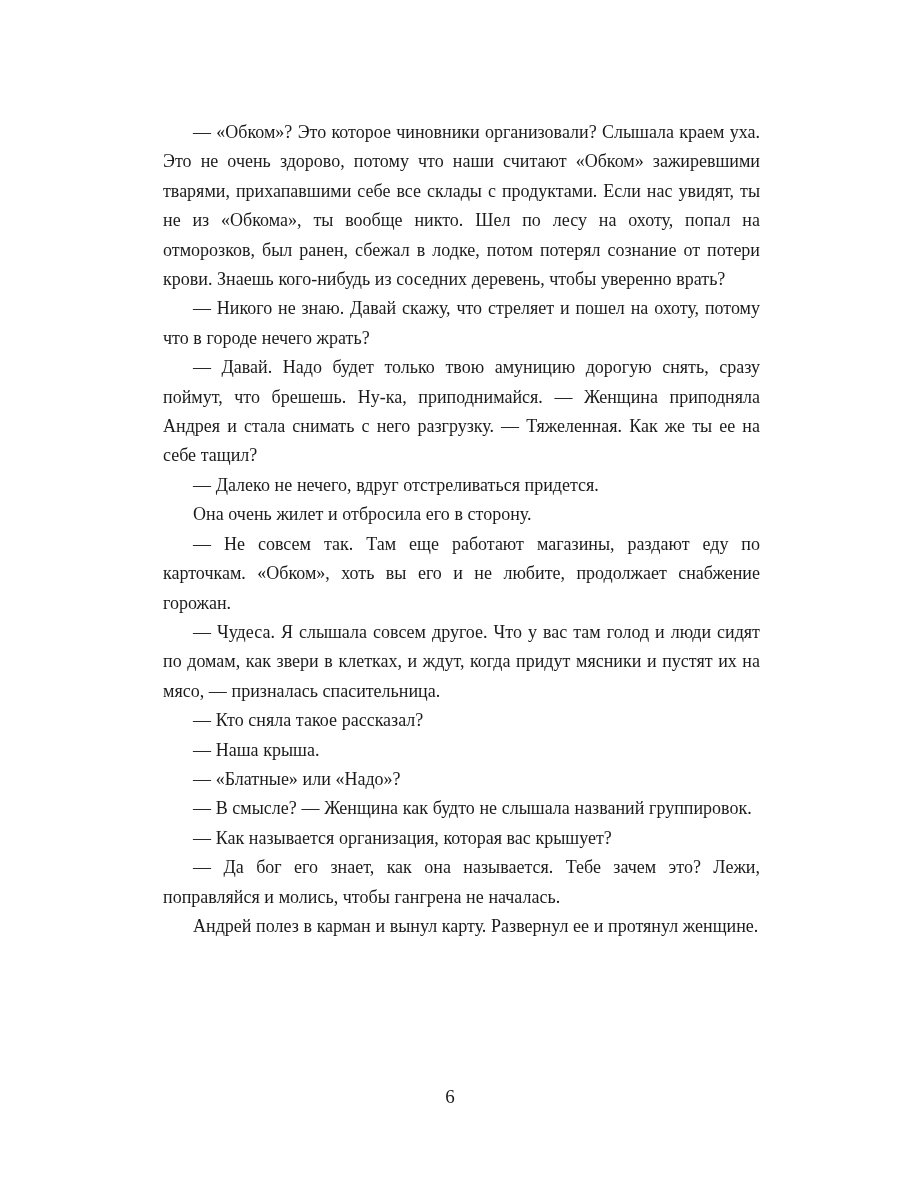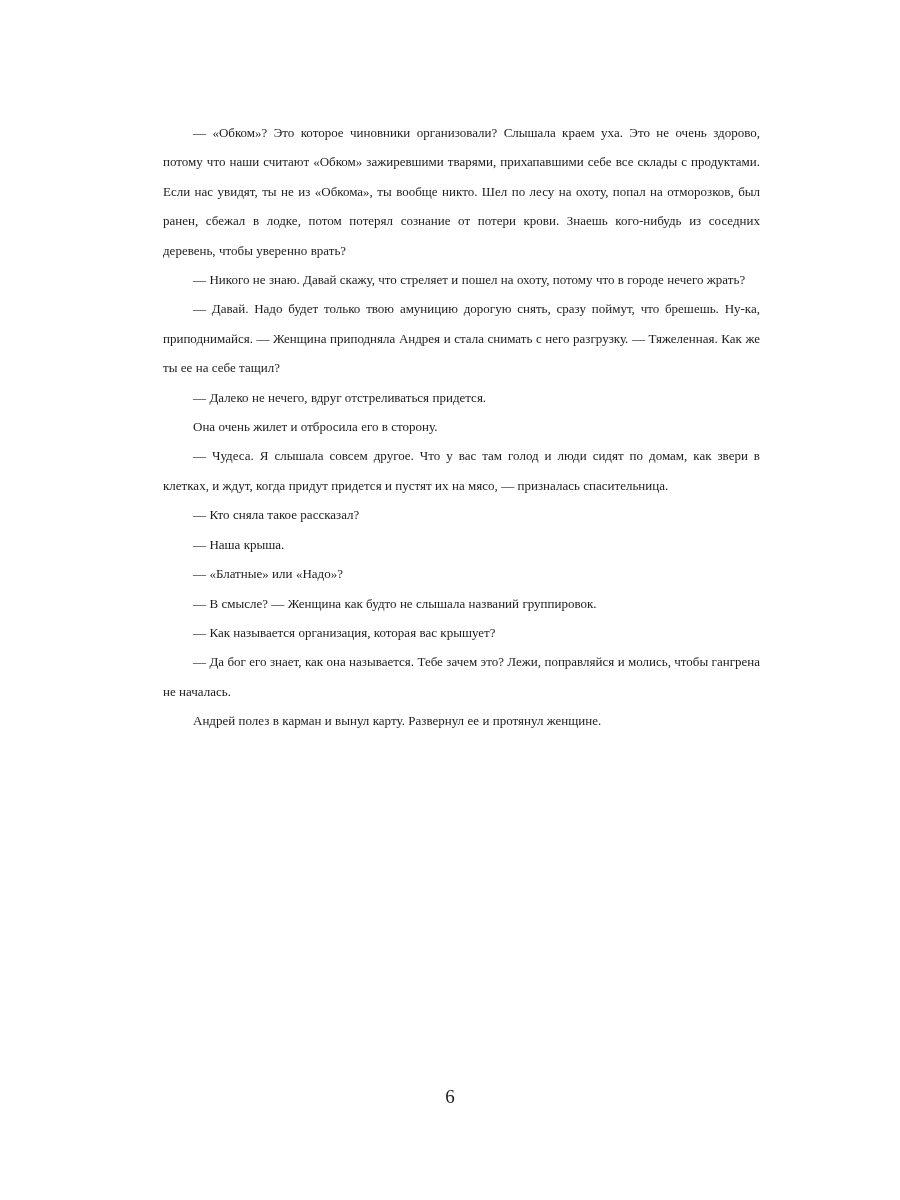--- a/index.html
+++ b/index.html
@@ -17,21 +17,21 @@
   }
   .text-block {
     position: absolute;
     left: 163px;
     top: 118px;
     width: 597px;
   }
   .para {
     margin: 0;
     font-family: "Liberation Serif", "DejaVu Serif", serif;
-    font-size: 13px;
+    font-size: 18px;
     line-height: 29.4px;
     color: #1b1b1b;
     text-align: justify;
     text-justify: inter-word;
     text-indent: 30px;
     hyphens: manual;
     -webkit-hyphens: manual;
     word-spacing: 0.01em;
   }
   .para.last-full {
@@ -52,21 +52,22 @@
 <body>
 
 <div class="page">
 
   <div class="text-block">
     <p class="para">— «Обком»? Это которое чиновники организовали? Слышала краем уха. Это не очень здорово, потому что наши считают «Обком» зажиревшими тварями, прихапавшими себе все склады с продуктами. Если нас увидят, ты не из «Обкома», ты вообще никто. Шел по лесу на охоту, попал на отморозков, был ранен, сбежал в лодке, потом потерял сознание от потери крови. Знаешь кого-нибудь из соседних деревень, чтобы уверенно врать?</p>
     <p class="para">— Никого не знаю. Давай скажу, что стреляет и пошел на охоту, потому что в городе нечего жрать?</p>
     <p class="para">— Давай. Надо будет только твою амуницию дорогую снять, сразу поймут, что брешешь. Ну-ка, приподнимайся. — Женщина приподняла Андрея и стала снимать с него разгрузку. — Тяжеленная. Как же ты ее на себе тащил?</p>
     <p class="para">— Далеко не нечего, вдруг отстреливаться придется.</p>
     <p class="para">Она очень жилет и отбросила его в сторону.</p>
-    <p class="para">— Чудеса. Я слышала совсем другое. Что у вас там голод и люди сидят по домам, как звери в клетках, и ждут, когда придут придется и пустят их на мясо, — призналась спасительница.</p>
+    <p class="para">— Не совсем так. Там еще работают магазины, раздают еду по карточкам. «Обком», хоть вы его и не любите, продолжает снабжение горожан.</p>
+    <p class="para">— Чудеса. Я слышала совсем другое. Что у вас там голод и люди сидят по домам, как звери в клетках, и ждут, когда придут мясники и пустят их на мясо, — призналась спасительница.</p>
     <p class="para">— Кто сняла такое рассказал?</p>
     <p class="para">— Наша крыша.</p>
     <p class="para">— «Блатные» или «Надо»?</p>
     <p class="para">— В смысле? — Женщина как будто не слышала названий группировок.</p>
     <p class="para">— Как называется организация, которая вас крышует?</p>
     <p class="para">— Да бог его знает, как она называется. Тебе зачем это? Лежи, поправляйся и молись, чтобы гангрена не началась.</p>
     <p class="para last-full">Андрей полез в карман и вынул карту. Развернул ее и протянул женщине.</p>
   </div>
 
   <div class="page-number">6</div>

